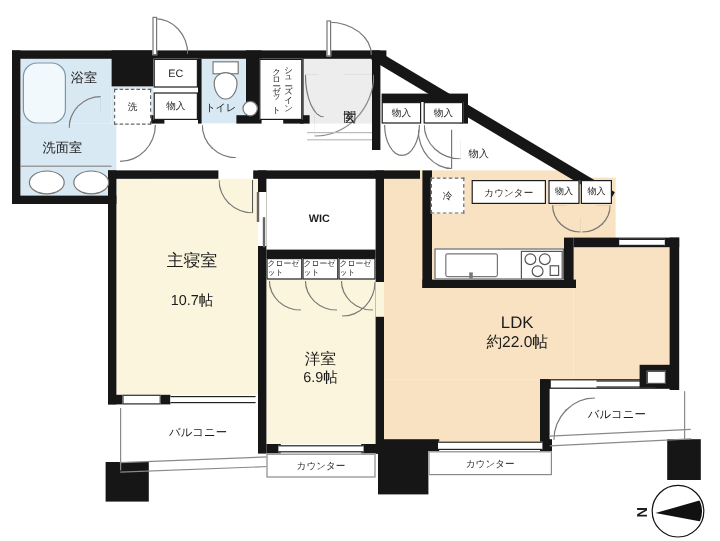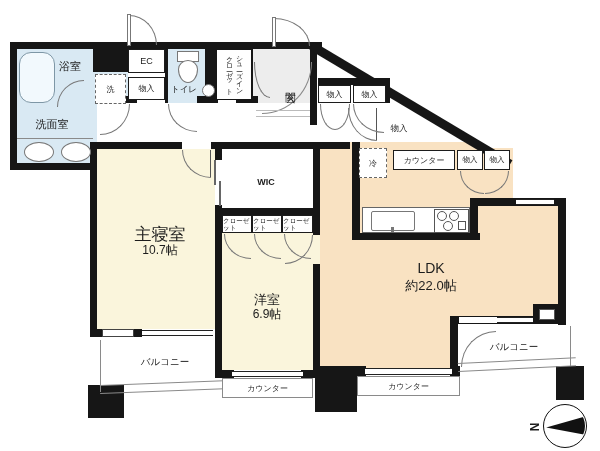--- a/index.html
+++ b/index.html
@@ -184,21 +184,21 @@
 
   <div class="abs" style="left:256px;top:110px;width:54px;height:1px;background:#bbb;"></div>
   <div class="abs" style="left:256px;top:116px;width:54px;height:1px;background:#bbb;"></div>
 
   <div class="lbl" style="left:70px;top:66px;font-size:11px;">浴室</div>
   <div class="lbl" style="left:52px;top:124px;font-size:11px;">洗面室</div>
   <div class="lbl" style="left:184px;top:90px;font-size:8.5px;">トイレ</div>
   <div class="lbl vtxt" style="left:291px;top:84px;font-size:10.5px;">玄関</div>
   <div class="lbl" style="left:399px;top:129px;font-size:8.5px;">物入</div>
   <div class="lbl" style="left:266px;top:182px;font-size:9px;font-weight:bold;">WIC</div>
-  <div class="lbl" style="left:160px;top:235px;font-size:17px;">主寝室</div>
+  <div class="lbl" style="left:160px;top:217px;font-size:14px;">主寝室</div>
   <div class="lbl" style="left:160px;top:251px;font-size:12px;">10.7帖</div>
   <div class="lbl" style="left:267px;top:300px;font-size:13px;">洋室</div>
   <div class="lbl" style="left:267px;top:315px;font-size:12px;">6.9帖</div>
   <div class="lbl" style="left:431px;top:268px;font-size:14px;">LDK</div>
   <div class="lbl" style="left:431px;top:286px;font-size:13px;">約22.0帖</div>
   <div class="lbl" style="left:165px;top:362px;font-size:9.5px;">バルコニー</div>
   <div class="lbl" style="left:514px;top:347px;font-size:9.5px;">バルコニー</div>
 
   <div class="abs" style="left:543px;top:404px;width:44px;height:44px;">
     <div style="position:absolute;left:0;top:0;width:44px;height:44px;border:1.5px solid #111;border-radius:50%;background:#fff;box-sizing:border-box;"></div>

